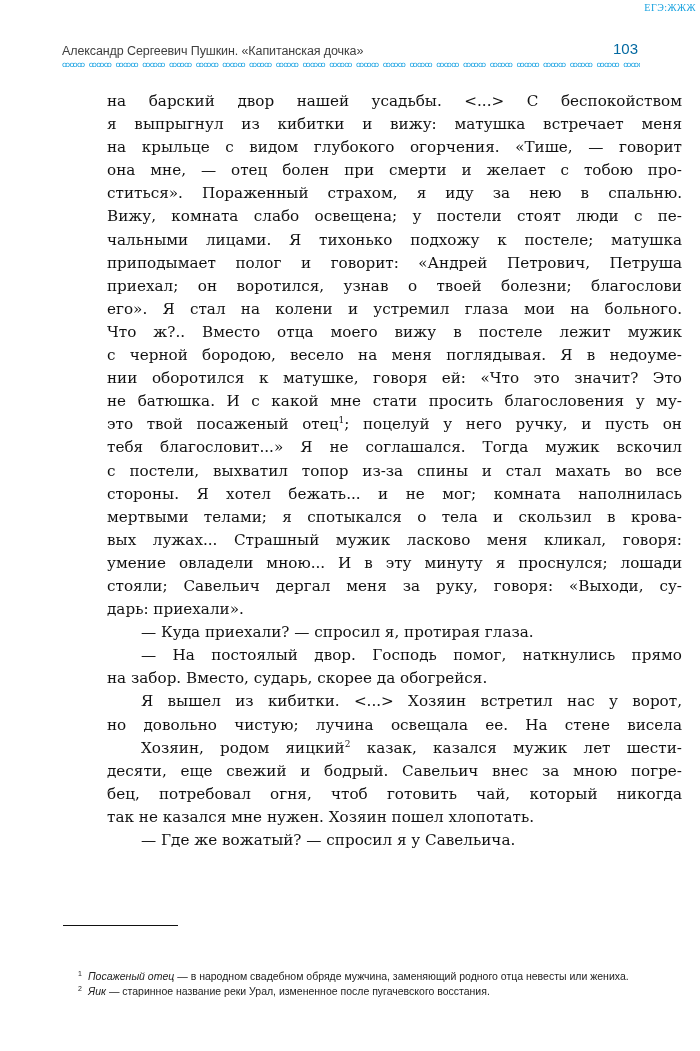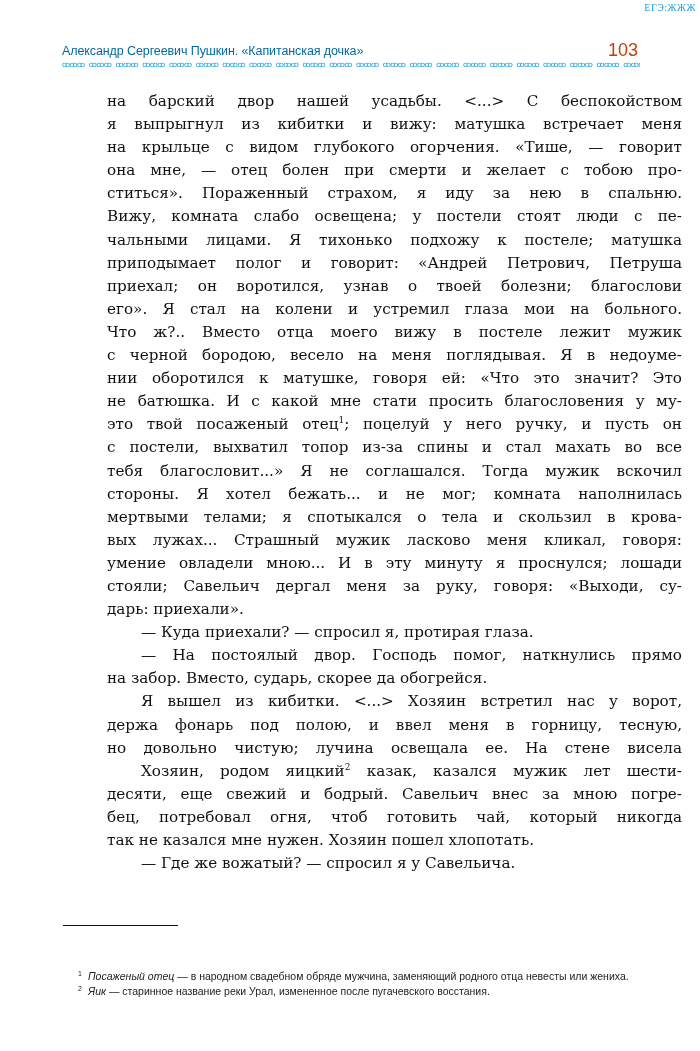--- a/index.html
+++ b/index.html
@@ -1,72 +1,71 @@
 <!DOCTYPE html>
 <html><head>
 <meta charset="utf-8">
 <style>
   html, body { margin:0; padding:0; background:#ffffff; }
   body { width:700px; height:1051px; position:relative; overflow:hidden; }
   .corner-mark { position:absolute; top:2px; right:4px; font-family:Liberation Serif, serif; font-size:10px; color:#1aa3e0; letter-spacing:0.5px; }
   .running-head { position:absolute; left:62px; top:40px; width:578px; height:30px; }
   .rh-title { position:absolute; left:0; top:4px; font-family:"Liberation Sans", sans-serif; font-size:12.5px; color:#14a0e2; letter-spacing:-0.1px; white-space:nowrap; }
-  .rh-page { position:absolute; right:2px; top:0; font-family:"Liberation Sans", sans-serif; font-size:18px; color:#c2410c; }
+  .rh-page { position:absolute; right:2px; top:0; font-family:"Liberation Sans", sans-serif; font-size:15px; color:#0369a1; }
   .ornament { position:absolute; left:0; top:21px; width:578px; height:8px; overflow:hidden; white-space:nowrap; font-family:"DejaVu Sans Mono", monospace; font-size:8px; line-height:8px; color:#14a0e2; letter-spacing:-0.6px; }
   .body-text { position:absolute; left:63px; top:90px; width:575px; font-family:"DejaVu Serif", serif; font-size:15.2px; line-height:23.1px; color:#111; text-align:justify; hyphens:manual;margin-left:44px; }
   .line { display:block; text-align:justify; text-align-last:justify; white-space:nowrap; overflow:visible; }
   .line.last { text-align-last:left; }
   .line.ind { padding-left:34px; }
   sup { font-size:9px; line-height:0; vertical-align:super; }
   .fn-rule { position:absolute; left:63px; top:925px; width:115px; height:1px; background:#111; }
   .footnotes { position:absolute; left:88px; top:930px; width:552px; font-family:"Liberation Sans", sans-serif; font-size:10.5px; line-height:14.5px; color:#222;margin-top:39px; }
   .fn { position:relative; padding-left:0; }
   .fn-num { position:absolute; left:-10px; top:-2px; font-size:7px; }
   .fn-term { font-style:italic; }
 </style>
 </head>
 <body>
 
 <div class="corner-mark">ЕГЭ:ЖЖЖ</div>
 
 <div class="running-head">
-  <div class="rh-title" style="color: #0369a1;">Александр Сергеевич Пушкин. «Капитанская дочка»</div>
+  <div class="rh-title" style="color: #404040;">Александр Сергеевич Пушкин. «Капитанская дочка»</div>
   <div class="rh-page">103</div>
   <div class="ornament" style="color: rgb(20, 160, 226);">ꝏꝏꝏ ꝏꝏꝏ ꝏꝏꝏ ꝏꝏꝏ ꝏꝏꝏ ꝏꝏꝏ ꝏꝏꝏ ꝏꝏꝏ ꝏꝏꝏ ꝏꝏꝏ ꝏꝏꝏ ꝏꝏꝏ ꝏꝏꝏ ꝏꝏꝏ ꝏꝏꝏ ꝏꝏꝏ ꝏꝏꝏ ꝏꝏꝏ ꝏꝏꝏ ꝏꝏꝏ ꝏꝏꝏ ꝏꝏꝏ ꝏꝏꝏ ꝏꝏꝏ ꝏꝏꝏ ꝏꝏꝏ ꝏꝏꝏ ꝏꝏꝏ</div>
 </div>
 
 <div class="body-text" id="body-text">
     <span class="line">на барский двор нашей усадьбы. &lt;...&gt; С беспокойством</span>
     <span class="line">я выпрыгнул из кибитки и вижу: матушка встречает меня</span>
     <span class="line">на крыльце с видом глубокого огорчения. «Тише, — говорит</span>
     <span class="line">она мне, — отец болен при смерти и желает с тобою про-</span>
     <span class="line">ститься». Пораженный страхом, я иду за нею в спальню.</span>
     <span class="line">Вижу, комната слабо освещена; у постели стоят люди с пе-</span>
     <span class="line">чальными лицами. Я тихонько подхожу к постеле; матушка</span>
     <span class="line">приподымает полог и говорит: «Андрей Петрович, Петруша</span>
     <span class="line">приехал; он воротился, узнав о твоей болезни; благослови</span>
     <span class="line">его». Я стал на колени и устремил глаза мои на больного.</span>
     <span class="line">Что ж?.. Вместо отца моего вижу в постеле лежит мужик</span>
     <span class="line">с черной бородою, весело на меня поглядывая. Я в недоуме-</span>
     <span class="line">нии оборотился к матушке, говоря ей: «Что это значит? Это</span>
     <span class="line">не батюшка. И с какой мне стати просить благословения у му-</span>
     <span class="line">это твой посаженый отец<sup>1</sup>; поцелуй у него ручку, и пусть он</span>
+    <span class="line">тебя благословит...» Я не соглашался. Тогда мужик вскочил</span>
     <span class="line">с постели, выхватил топор из-за спины и стал махать во все</span>
-    <span class="line">тебя благословит...» Я не соглашался. Тогда мужик вскочил</span>
     <span class="line">стороны. Я хотел бежать... и не мог; комната наполнилась</span>
     <span class="line">мертвыми телами; я спотыкался о тела и скользил в крова-</span>
     <span class="line">вых лужах... Страшный мужик ласково меня кликал, говоря:</span>
     <span class="line">умение овладели мною... И в эту минуту я проснулся; лошади</span>
     <span class="line">стояли; Савельич дергал меня за руку, говоря: «Выходи, су-</span>
     <span class="line last">дарь: приехали».</span>
     <span class="line ind last">— Куда приехали? — спросил я, протирая глаза.</span>
     <span class="line ind">— На постоялый двор. Господь помог, наткнулись прямо</span>
     <span class="line last">на забор. Вместо, сударь, скорее да обогрейся.</span>
     <span class="line ind">Я вышел из кибитки. &lt;...&gt; Хозяин встретил нас у ворот,</span>
-    <span class="line">держа фонарь под полою, и ввел меня в горницу, тесную,</span>
     <span class="line">но довольно чистую; лучина освещала ее. На стене висела</span>
     <span class="line ind">Хозяин, родом яицкий<sup>2</sup> казак, казался мужик лет шести-</span>
     <span class="line">десяти, еще свежий и бодрый. Савельич внес за мною погре-</span>
     <span class="line">бец, потребовал огня, чтоб готовить чай, который никогда</span>
     <span class="line last">так не казался мне нужен. Хозяин пошел хлопотать.</span>
     <span class="line ind last">— Где же вожатый? — спросил я у Савельича.</span>
   </div>
 
 <div class="fn-rule"></div>
 

